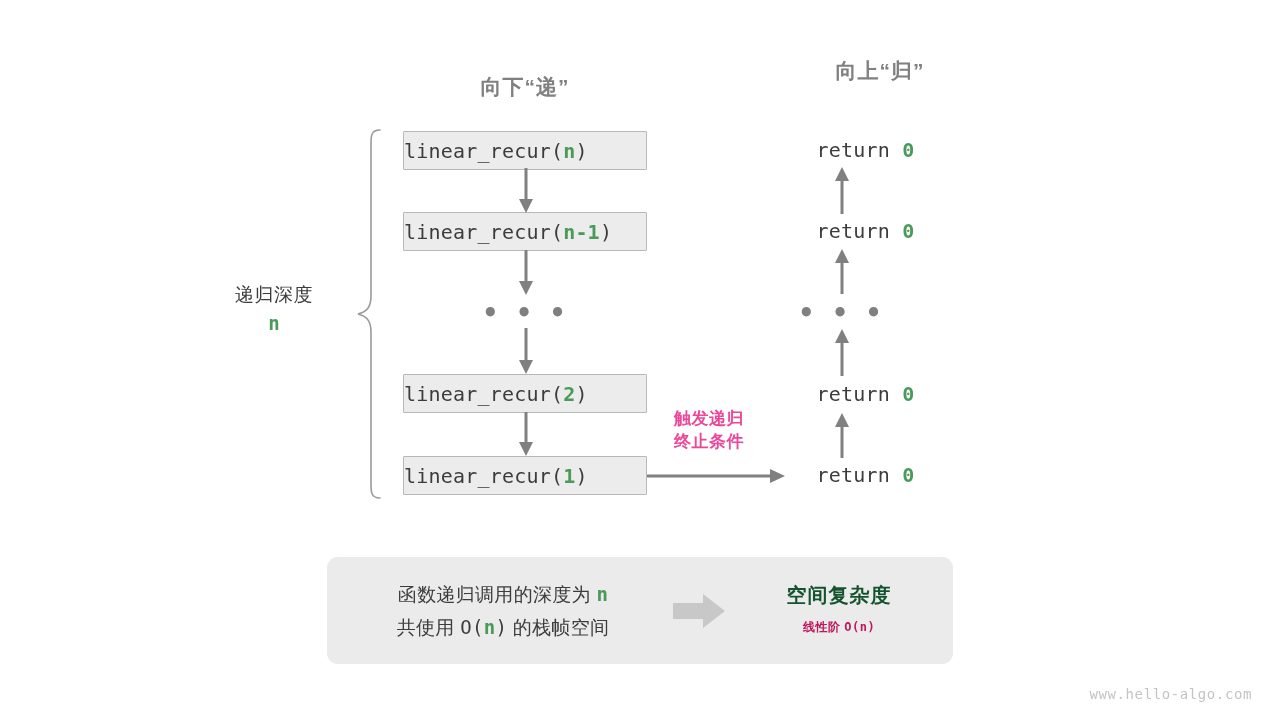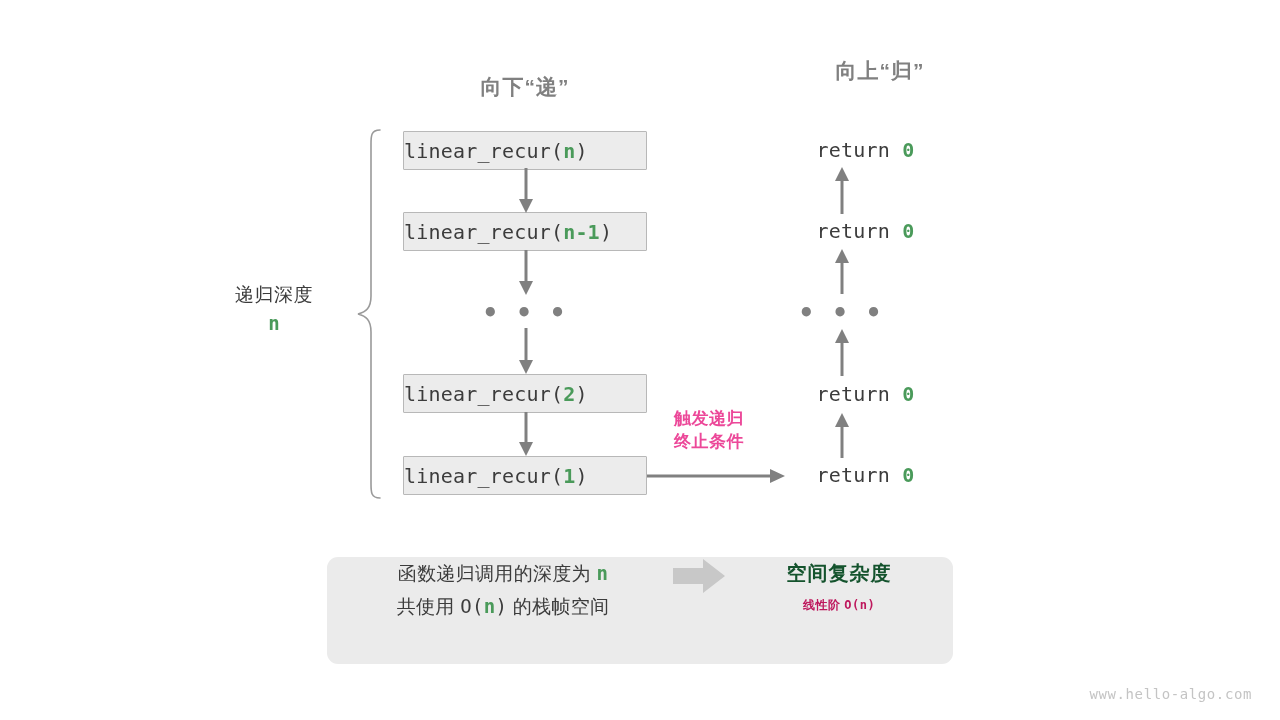--- a/index.html
+++ b/index.html
@@ -146,21 +146,21 @@
   
   #summary-panel {
     position: absolute;
     left: 327px;
     top: 557px;
     width: 626px;
     height: 107px;
     background: #ebebeb;
     border-radius: 11px;
     display: flex;
-    align-items: flex-start;
+    align-items: center;
   }
   #summary-left {
     width: 336px;
     text-align: center;
     padding-left: 16px;
     box-sizing: border-box;
   }
   .sum-line {
     font-size: 19px;
     color: #3c3c3c;

